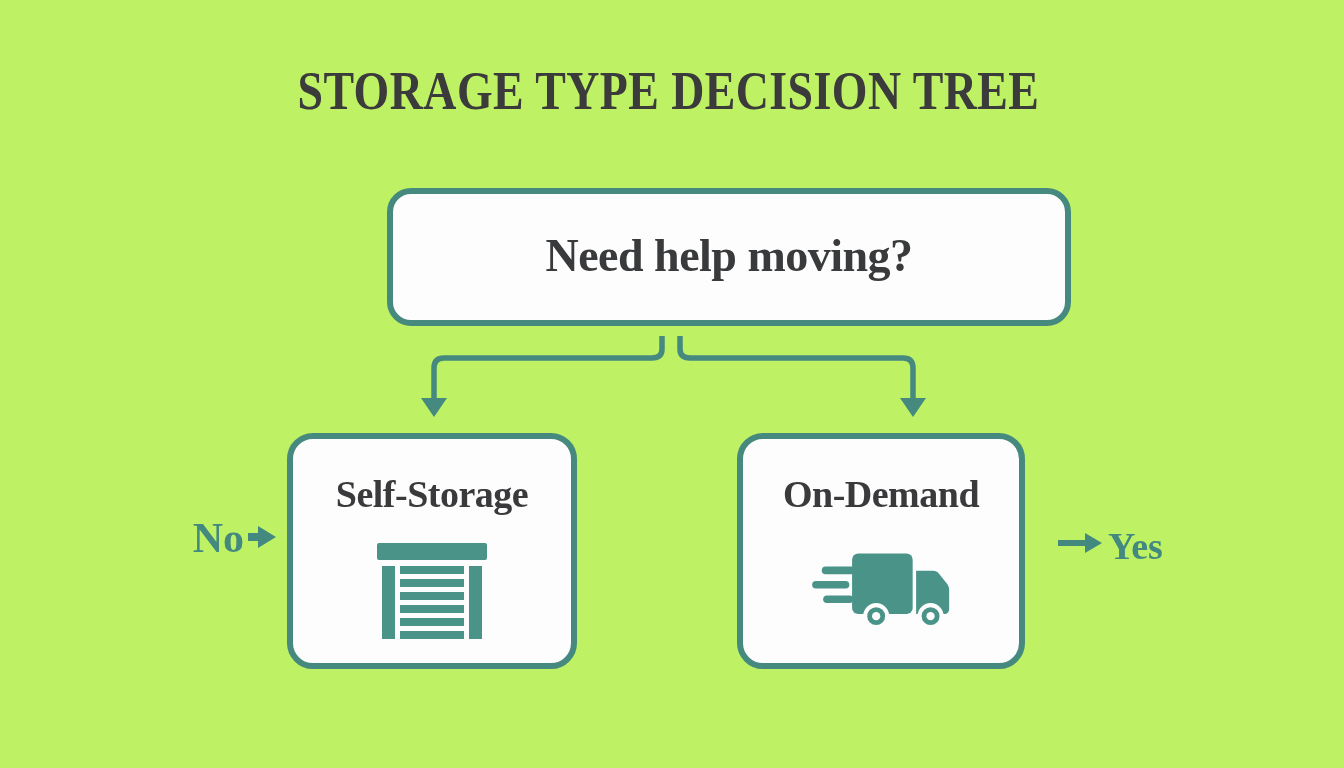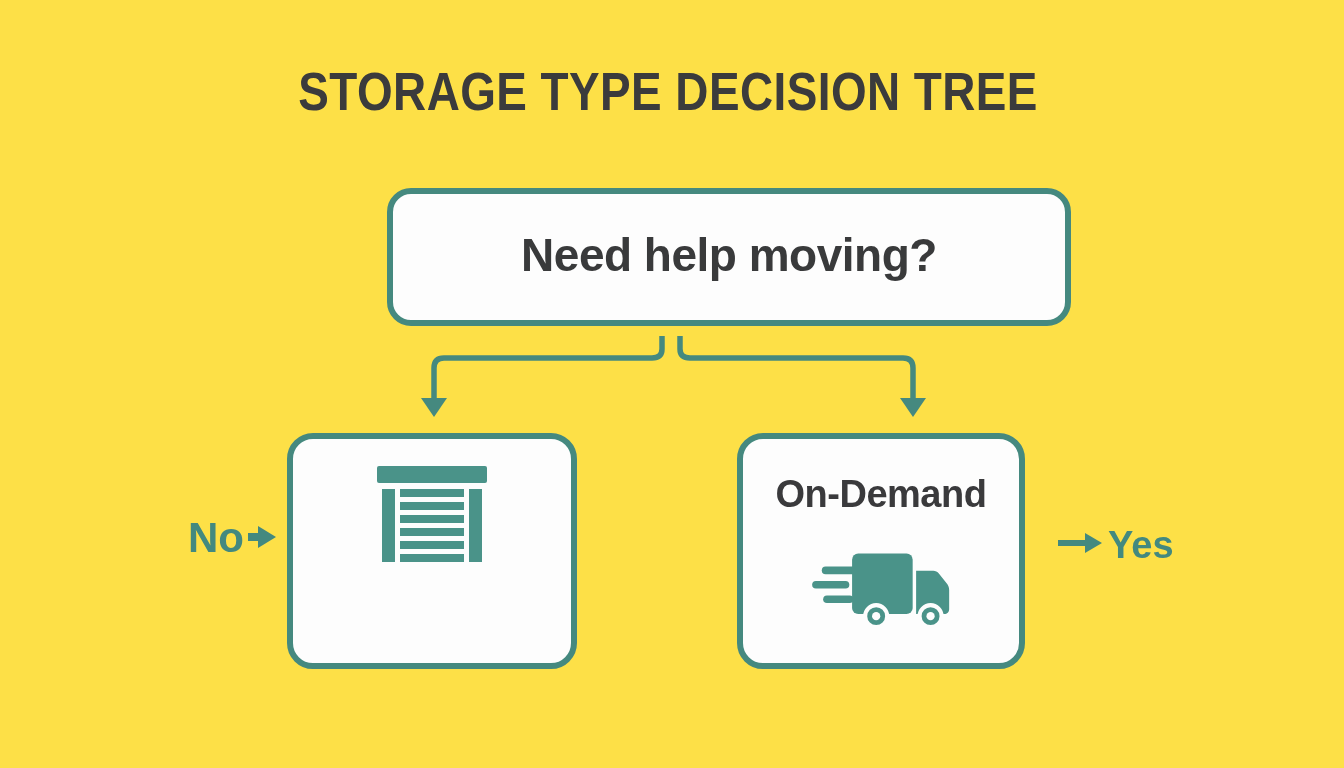--- a/index.html
+++ b/index.html
@@ -5,22 +5,23 @@
   html, body {
     margin: 0;
     padding: 0;
     background: #e9e9e9;
     font-family: "Liberation Sans", sans-serif;
   }
   .canvas {
     position: relative;
     width: 1344px;
     height: 768px;
-    background: #fde047;
+    background: #bef264;
     overflow: hidden;
+    font-family: Liberation Serif, serif;
   }
   .diagram-title {
     position: absolute;
     left: 0;
     right: 8px;
     top: 64px;
     text-align: center;
     color: #3b3b3c;
     font-size: 54px;
     font-weight: 700;
@@ -134,20 +135,21 @@
     <path d="M258 526 L258 548 L276 537 Z" fill="#43897f"></path>
 
     <path d="M1058 543 L1086 543" fill="none" stroke="#43897f" stroke-width="6"></path>
     <path d="M1085 533 L1085 553 L1102 543 Z" fill="#43897f"></path>
   </svg>
 
   <div class="edge-label no">No</div>
   <div class="edge-label yes">Yes</div>
 
   <div class="node node-child left">
+    <div class="child-title">Self-Storage</div>
     <div class="icon-wrap garage">
       <svg width="110" height="96" viewBox="0 0 110 96" aria-hidden="true">
         <g fill="#4a9389">
 
           <rect x="0" y="0" width="110" height="17" rx="2"></rect>
 
           <rect x="5" y="23" width="13" height="73"></rect>
           <rect x="92" y="23" width="13" height="73"></rect>
 
           <rect x="23" y="23" width="64" height="8"></rect>

